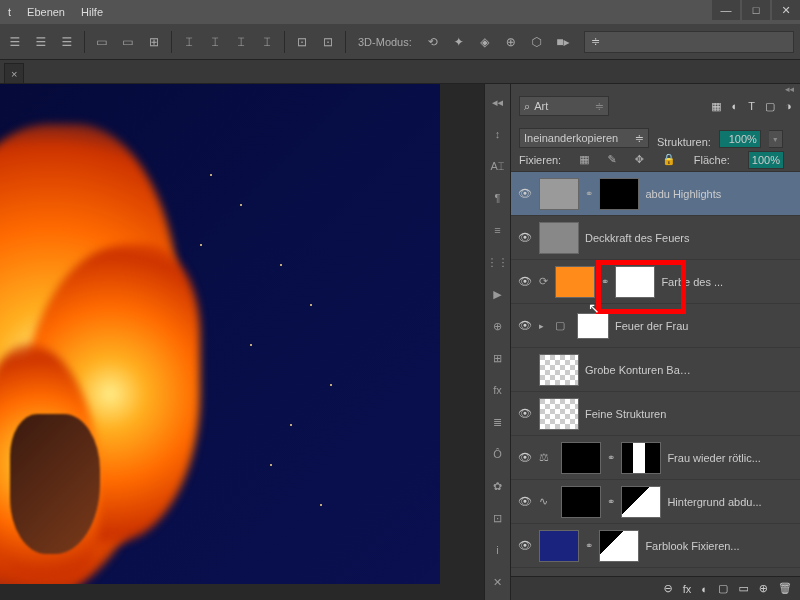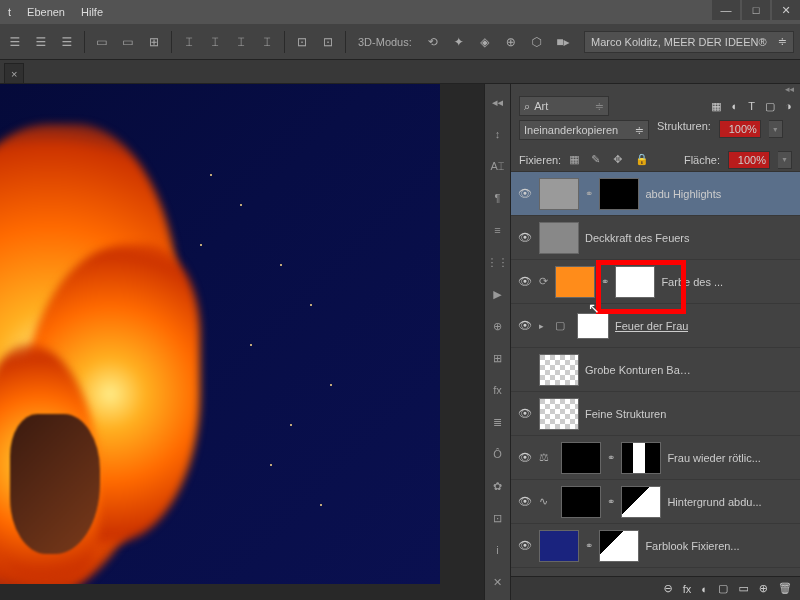--- a/index.html
+++ b/index.html
@@ -26,38 +26,38 @@
 .hand{position:absolute;left:10px;top:330px;width:90px;height:140px;background:linear-gradient(135deg,#3a1a0f,#5a2a15,#7a3a1a);border-radius:30% 40% 50% 40%;filter:blur(1px)}
 .spark{position:absolute;width:2px;height:2px;background:#ffdd88;border-radius:50%}
 .rightdock{width:26px;background:#424242;border-left:1px solid #222;display:flex;flex-direction:column;align-items:center;padding-top:8px;gap:12px}
 .rightdock .di{width:20px;height:20px;display:flex;align-items:center;justify-content:center;color:#999}
 .panels{width:290px;background:#424242;border-left:1px solid #222;display:flex;flex-direction:column}
 .phead{height:24px;background:#383838;border-bottom:1px solid #222;display:flex;align-items:center;padding:0 8px;justify-content:space-between}
 .phead .menu{color:#aaa}
 .searchrow{height:28px;display:flex;align-items:center;padding:0 8px;gap:6px}
 .searchbox{width:90px;height:20px;background:#505050;border:1px solid #333;display:flex;align-items:center;padding:0 4px;gap:4px}
 .searchrow .ricons{margin-left:auto;display:flex;gap:10px;color:#aaa}
-.blendrow{height:28px;display:flex;align-items:flex-start;padding:0 8px;gap:8px}
+.blendrow{height:28px;display:flex;align-items:flex-end;padding:0 8px;gap:8px}
 .blend-dd{width:130px;height:20px;background:#505050;border:1px solid #333;display:flex;align-items:center;padding:0 4px;justify-content:space-between}
-.numfield{width:42px;height:18px;background:#b91c1c;border:1px solid #333;display:flex;align-items:center;justify-content:flex-end;padding:0 3px}
+.numfield{width:42px;height:18px;background:#0f766e;border:1px solid #333;display:flex;align-items:center;justify-content:flex-end;padding:0 3px}
 .stepper{width:14px;height:18px;background:#505050;border:1px solid #333;border-left:none;display:flex;align-items:center;justify-content:center;color:#888;font-size:8px}
-.lockrow{height:24px;display:flex;align-items:center;padding:0 8px;gap:8px;border-bottom:1px solid #333}
+.lockrow{height:24px;display:flex;align-items:center;padding:0 8px;gap:18px;border-bottom:1px solid #333}
 .lockrow .li{width:14px;height:14px;color:#aaa}
 .layers{flex:1;overflow:hidden}
 .layer{height:44px;display:flex;align-items:center;padding:0 6px;gap:6px;border-bottom:1px solid #383838}
 .layer.sel{background:#5a6f8a}
 .eye{width:16px;text-align:center;color:#ccc}
 .tri{width:10px;color:#aaa;font-size:9px}
 .thumb{width:40px;height:32px;border:1px solid #666;background:#888;display:inline-block}
 .thumb.checker{background:repeating-conic-gradient(#fff 0 25%,#ccc 0 50%) 0 0/10px 10px}
 .mask{width:40px;height:32px;border:1px solid #666;background:#000}
 .mask.white{background:#fff}
 .link{color:#aaa;font-size:10px}
 .lname{white-space:nowrap;overflow:hidden;text-overflow:ellipsis;max-width:110px}
-.lname.u{text-decoration:underline}
+.lname.u{}
 .redbox{position:absolute;border:5px solid #ff0000;pointer-events:none}
 .redbox.r1{top:260px;left:596px;width:90px;height:54px}
 .footer{height:24px;background:#383838;border-top:1px solid #222;display:flex;align-items:center;justify-content:flex-end;padding:0 8px;gap:10px;color:#aaa}
 .cursor{position:absolute;top:300px;left:588px;color:#fff;font-size:14px;pointer-events:none}
 </style>
 </head>
 <body>
 
 <div class="menubar">
   <span>t</span>
@@ -88,21 +88,20 @@
   <div class="icn">⊡</div>
   <div class="sep"></div>
   <span class="label3d">3D-Modus:</span>
   <div class="icn">⟲</div>
   <div class="icn">✦</div>
   <div class="icn">◈</div>
   <div class="icn">⊕</div>
   <div class="icn">⬡</div>
   <div class="icn">■▸</div>
   <div class="dd-account">
-    <span>Marco Kolditz, MEER DER IDEEN®</span>
     <span>≑</span>
   </div>
 </div>
 
 <div class="tabbar">
   <div class="tab">
     <span class="x">×</span>
   </div>
 </div>
 

